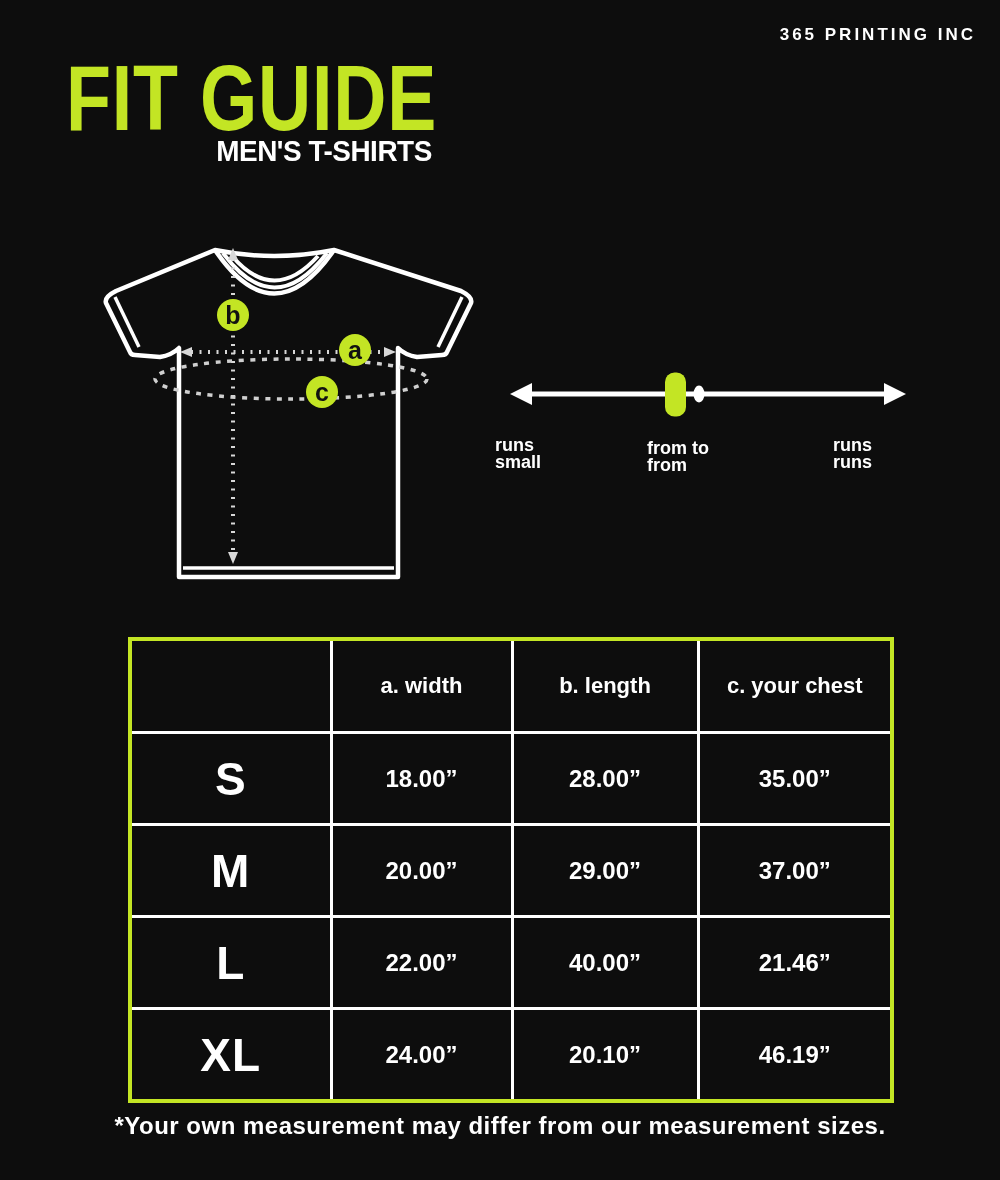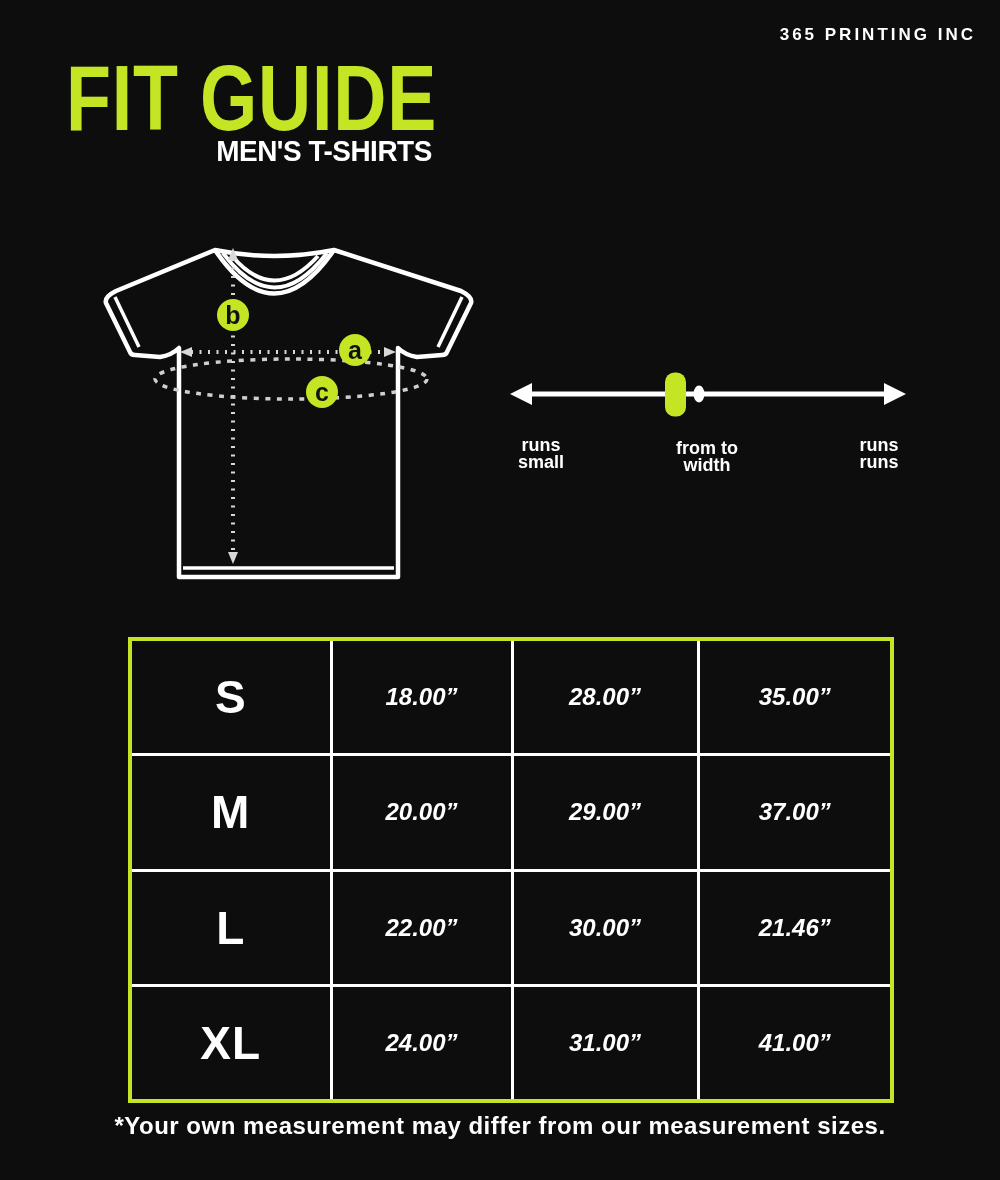--- a/index.html
+++ b/index.html
@@ -36,42 +36,42 @@
     letter-spacing:-0.5px;white-space:nowrap;
     transform:scaleX(0.93);transform-origin:100% 0;
   }
   
   .shirt-wrap{position:absolute;left:98px;top:240px;width:380px;height:345px;}
   
   .scale-wrap{position:absolute;left:495px;top:355px;width:420px;height:70px;}
   .scale-label{
     position:absolute;
     font-size:18px;font-weight:bold;line-height:17px;
-    text-align:center;color:var(--fg);
+    color:var(--fg);
   }
   .scale-label.left{left:495px;width:92px;top:437px;}
   .scale-label.center{left:647px;width:120px;top:440px;}
   .scale-label.right{left:833px;width:92px;top:437px;}
   
   table.size-table{
     position:absolute;left:128px;top:637px;
     width:762px;height:466px;
     border-collapse:collapse;table-layout:fixed;
     border:4px solid var(--accent);
   }
   table.size-table td{
     border:3px solid #ffffff;
     text-align:center;vertical-align:middle;
     color:var(--fg);padding:0;
   }
   tr.hdr{height:67px;}
   tr.row{height:66px;}
   td.hcell{font-size:22px;font-weight:bold;}
   td.scell{font-size:46px;font-weight:bold;letter-spacing:1px;}
-  td.vcell{font-size:24px;font-weight:bold;font-style:italic;}
+  td.vcell{font-size:24px;font-weight:bold;}
   
   .footnote{
     position:absolute;left:0;right:0;top:1112px;
     text-align:center;font-size:24px;font-weight:bold;
     color:var(--fg);letter-spacing:0.5px;
   }
 </style>
 </head>
 <body>
 
@@ -131,57 +131,63 @@
       <rect x="665" y="372.5" width="21" height="44" rx="9.5" fill="var(--accent)"></rect>
       <ellipse cx="699" cy="394" rx="5.5" ry="8.5" fill="#ffffff"></ellipse>
     </svg>
   </div>
   <div class="scale-label left">
     <div>runs</div>
     <div>small</div>
   </div>
   <div class="scale-label center">
     <div>from to</div>
-    <div>width</div>
+    <div>from</div>
   </div>
   <div class="scale-label right">
     <div>runs</div>
     <div>runs</div>
   </div>
 
   <table class="size-table">
     <colgroup>
       <col style="width:201px">
         <col style="width:181px">
         <col style="width:186px">
         <col style="width:194px">
     </colgroup>
     <tbody>
+      <tr class="hdr">
+        <td class="hcell"></td>
+        <td class="hcell">a. width</td>
+        <td class="hcell">b. length</td>
+        <td class="hcell">c. your chest</td>
+      </tr>
       <tr class="row">
         <td class="scell">S</td>
         <td class="vcell">18.00”</td>
         <td class="vcell">28.00”</td>
         <td class="vcell">35.00”</td>
       </tr>
       <tr class="row">
         <td class="scell">M</td>
         <td class="vcell">20.00”</td>
         <td class="vcell">29.00”</td>
         <td class="vcell">37.00”</td>
       </tr>
       <tr class="row">
         <td class="scell">L</td>
         <td class="vcell">22.00”</td>
-        <td class="vcell">30.00”</td>
+        <td class="vcell">40.00”</td>
         <td class="vcell">21.46”</td>
       </tr>
       <tr class="row">
         <td class="scell">XL</td>
         <td class="vcell">24.00”</td>
-        <td class="vcell">31.00”</td>
-        <td class="vcell">41.00”</td>
+        <td class="vcell">20.10”</td>
+        <td class="vcell">46.19”</td>
       </tr>
     </tbody>
   </table>
 
   <div class="footnote">*Your own measurement may differ from our measurement sizes.</div>
 
 </div>
 
 </body></html>

